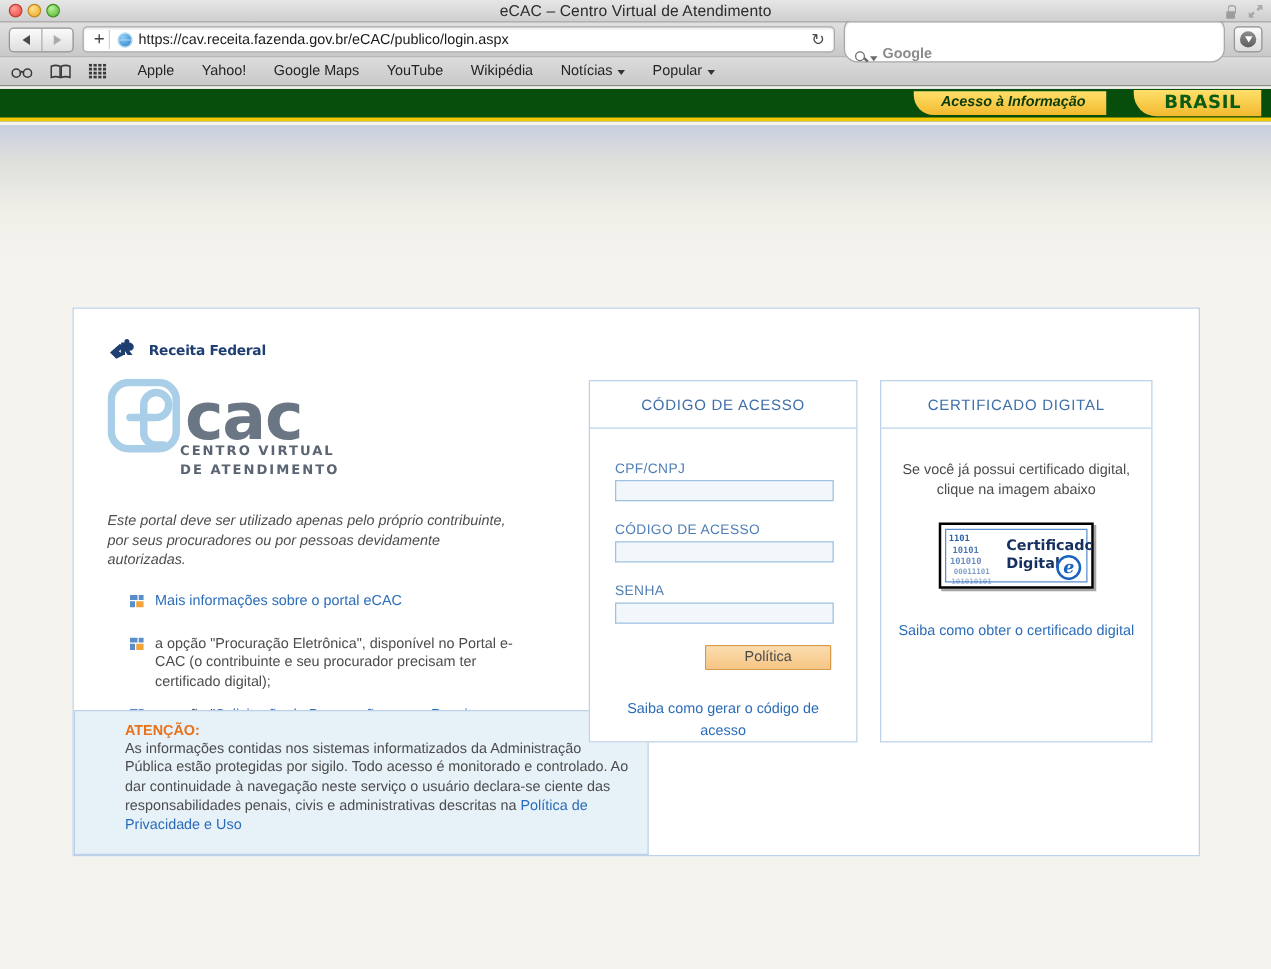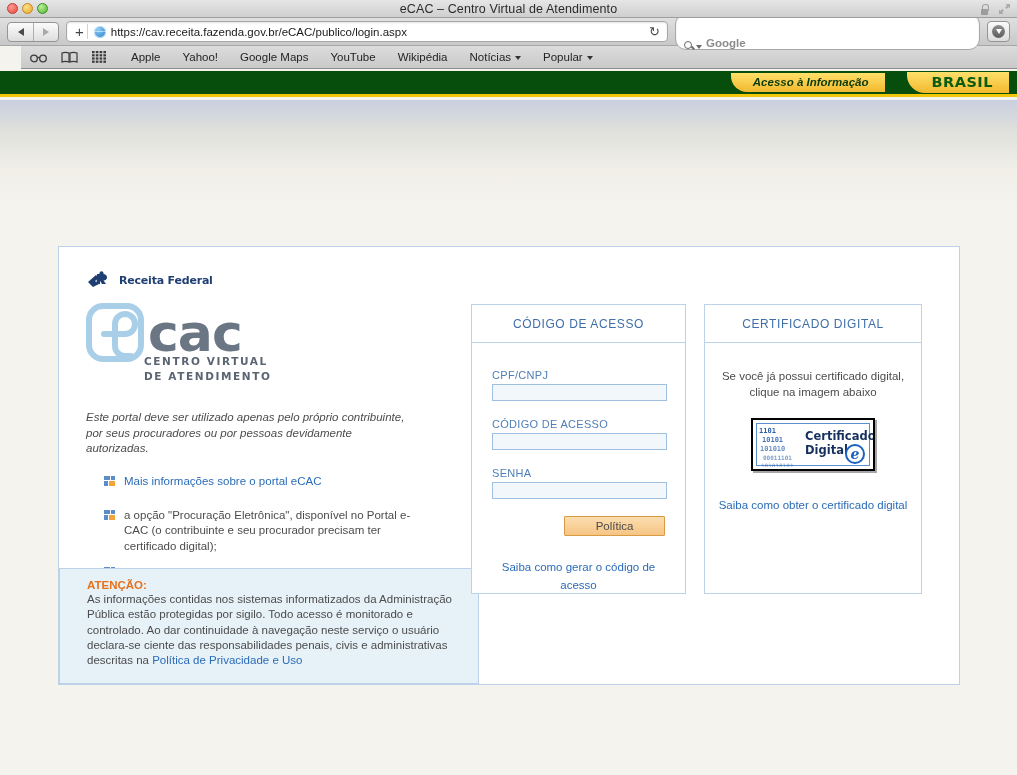--- a/index.html
+++ b/index.html
@@ -116,21 +116,21 @@
     background: linear-gradient(#8f8f8f,#5e5e5e);
     display:flex;align-items:center;justify-content:center;
   }
   .dlarr { width:0;height:0;border-left:3.5px solid transparent;border-right:3.5px solid transparent;border-top:5px solid #fff; }
 
   .bookmarkbar {
     height: 23px;
     background: linear-gradient(#dcdcdc, #c9c9c9);
     border-bottom: 1px solid #8e8e8e;
     display: flex; align-items: center; padding: 0 9px; gap: 0px;
-    font-size: 11.5px; color: #242424; margin-left: 21px;
+    font-size: 11.5px; color: #242424;
   }
   .bm-ic { margin-right: 14px; display:flex; align-items:center; }
   .bm { padding: 0 11px; white-space: nowrap; display:flex; align-items:center; gap:4px; }
   .caret-bm { width:0;height:0;border-left:3.5px solid transparent;border-right:3.5px solid transparent;border-top:4px solid #333; position:relative; top:1px; }
 
   
   .viewport {
     position: absolute; left:0; right:0; top: 71px; bottom: 0;
     background: #f4f3ee;
     overflow: hidden;
@@ -200,23 +200,23 @@
   }
   .bullet-link-row { display:flex; gap:9px; align-items:flex-start; margin: 0 0 18px 18px; }
   .bsq { width: 11px; height: 10px; flex: none; margin-top: 2px; }
   .blue-link { color: #2b6cb8; font-size: 11.5px; text-decoration: none; line-height:1.35; }
   .orange-head { color: #e8711a; font-size: 11.5px; margin-bottom: 11px; }
   .li-row { display: flex; gap: 9px; align-items: flex-start; margin: 0 0 11px 18px; }
   .li-txt { font-size: 11.5px; color: #4c4c4c; line-height: 1.35; }
   .li-txt .q { color: #2b6cb8; }
 
   .atencao {
-    position: absolute; left: 0px; bottom: 0px; width: 420px; height: 116px;
+    position: absolute; left: 0px; bottom: 0px; width: 460px; height: 116px;
     background: #e7f1f8; border: 1px solid #bdd2e8;
-    padding: 10px 14px 10px 27px;
+    padding: 10px 14px 10px 40px;
   }
   .aten-title { color: #e8711a; font-size: 11.5px; font-weight: bold; margin-bottom: 1px; }
   .aten-body { font-size: 11.5px; color: #4c4c4c; line-height: 1.33; }
   .aten-body a { color: #2b6cb8; text-decoration: none; }
 
   
   .panels { display: flex; gap: 18px; padding: 57px 30px 11px 32px; }
   .panel { border: 1px solid #bdd2e8; background: #fff; }
   .panel-head {
     height: 38px; display: flex; align-items: center; justify-content: center;

